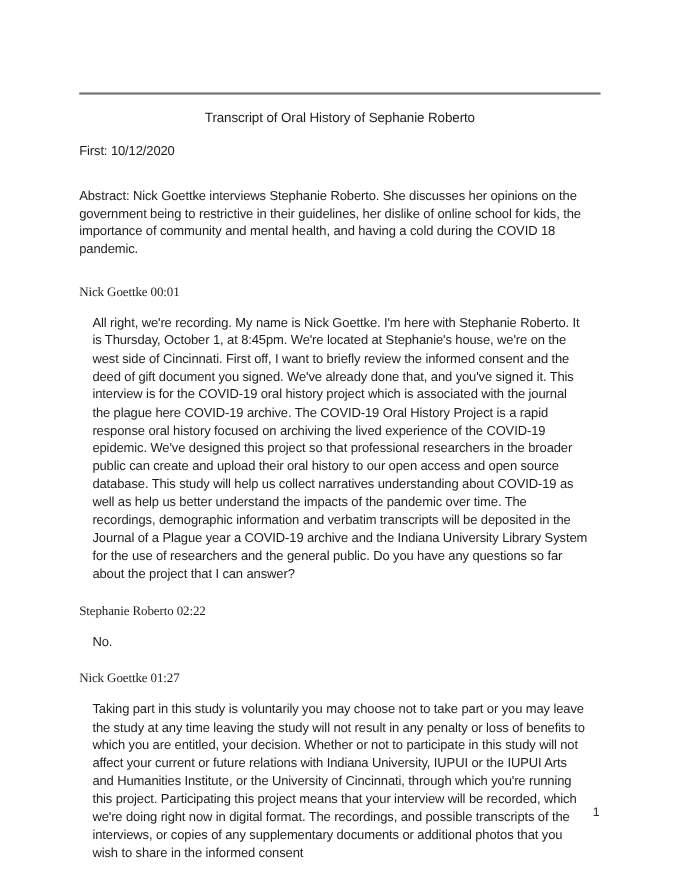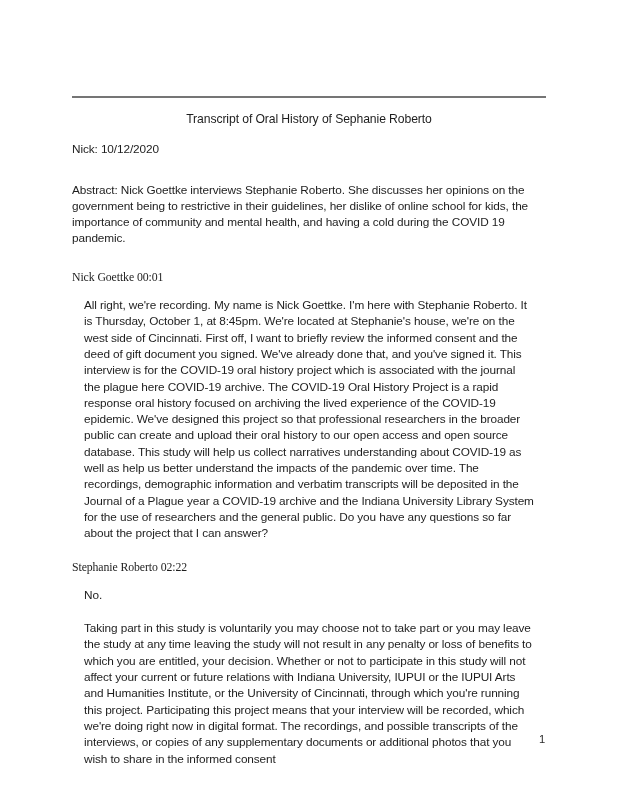--- a/index.html
+++ b/index.html
@@ -6,21 +6,21 @@
     margin: 0;
     padding: 0;
     background: #ffffff;
   }
   .page {
     position: relative;
     width: 618px;
     height: 800px;
     background: #ffffff;
     box-sizing: border-box;
-    padding: 12px 72px;
+    padding: 0 72px;
     overflow: hidden;
     font-family: "Liberation Sans", "DejaVu Sans", sans-serif;
     font-size: 11.8px;
     line-height: 16.3px;
     letter-spacing: -0.1px;
     color: #1d1d1d;
   }
   .header-rule {
     height: 2px;
     background: #757575;
@@ -66,33 +66,34 @@
 <body>
 
 <div class="page">
 
   <div class="header-rule"></div>
 
   <h1 class="doc-title">Transcript of Oral History of Sephanie Roberto</h1>
 
 
 
-  <p class="meta-line"><span>Nick:</span> <span>10/12/2020</span></p>
+  <p class="meta-line"><span>First:</span> <span>10/12/2020</span></p>
 
-  <p class="abstract">Abstract: Nick Goettke interviews Stephanie Roberto. She discusses her opinions on the government being to restrictive in their guidelines, her dislike of online school for kids, the importance of community and mental health, and having a cold during the COVID 19 pandemic.</p>
+  <p class="abstract">Abstract: Nick Goettke interviews Stephanie Roberto. She discusses her opinions on the government being to restrictive in their guidelines, her dislike of online school for kids, the importance of community and mental health, and having a cold during the COVID 18 pandemic.</p>
 
   <div class="turn first">
     <div class="turn-heading"><span>Nick Goettke</span> <span>00:01</span></div>
     <div class="turn-text">All right, we're recording. My name is Nick Goettke. I'm here with Stephanie Roberto. It is Thursday, October 1, at 8:45pm. We're located at Stephanie's house, we're on the west side of Cincinnati. First off, I want to briefly review the informed consent and the deed of gift document you signed. We've already done that, and you've signed it. This interview is for the COVID-19 oral history project which is associated with the journal the plague here COVID-19 archive. The COVID-19 Oral History Project is a rapid response oral history focused on archiving the lived experience of the COVID-19 epidemic. We've designed this project so that professional researchers in the broader public can create and upload their oral history to our open access and open source database. This study will help us collect narratives understanding about COVID-19 as well as help us better understand the impacts of the pandemic over time. The recordings, demographic information and verbatim transcripts will be deposited in the Journal of a Plague year a COVID-19 archive and the Indiana University Library System for the use of researchers and the general public. Do you have any questions so far about the project that I can answer?</div>
   </div>
 
   <div class="turn">
     <div class="turn-heading"><span>Stephanie Roberto</span> <span>02:22</span></div>
     <div class="turn-text">No.</div>
   </div>
 
   <div class="turn">
+    <div class="turn-heading"><span>Nick Goettke</span> <span>01:27</span></div>
     <div class="turn-text">Taking part in this study is voluntarily you may choose not to take part or you may leave the study at any time leaving the study will not result in any penalty or loss of benefits to which you are entitled, your decision. Whether or not to participate in this study will not affect your current or future relations with Indiana University, IUPUI or the IUPUI Arts and Humanities Institute, or the University of Cincinnati, through which you're running this project. Participating this project means that your interview will be recorded, which we're doing right now in digital format. The recordings, and possible transcripts of the interviews, or copies of any supplementary documents or additional photos that you wish to share in the informed consent</div>
   </div>
 
   <div class="page-number">1</div>
 
 </div>
 
 </body></html>

